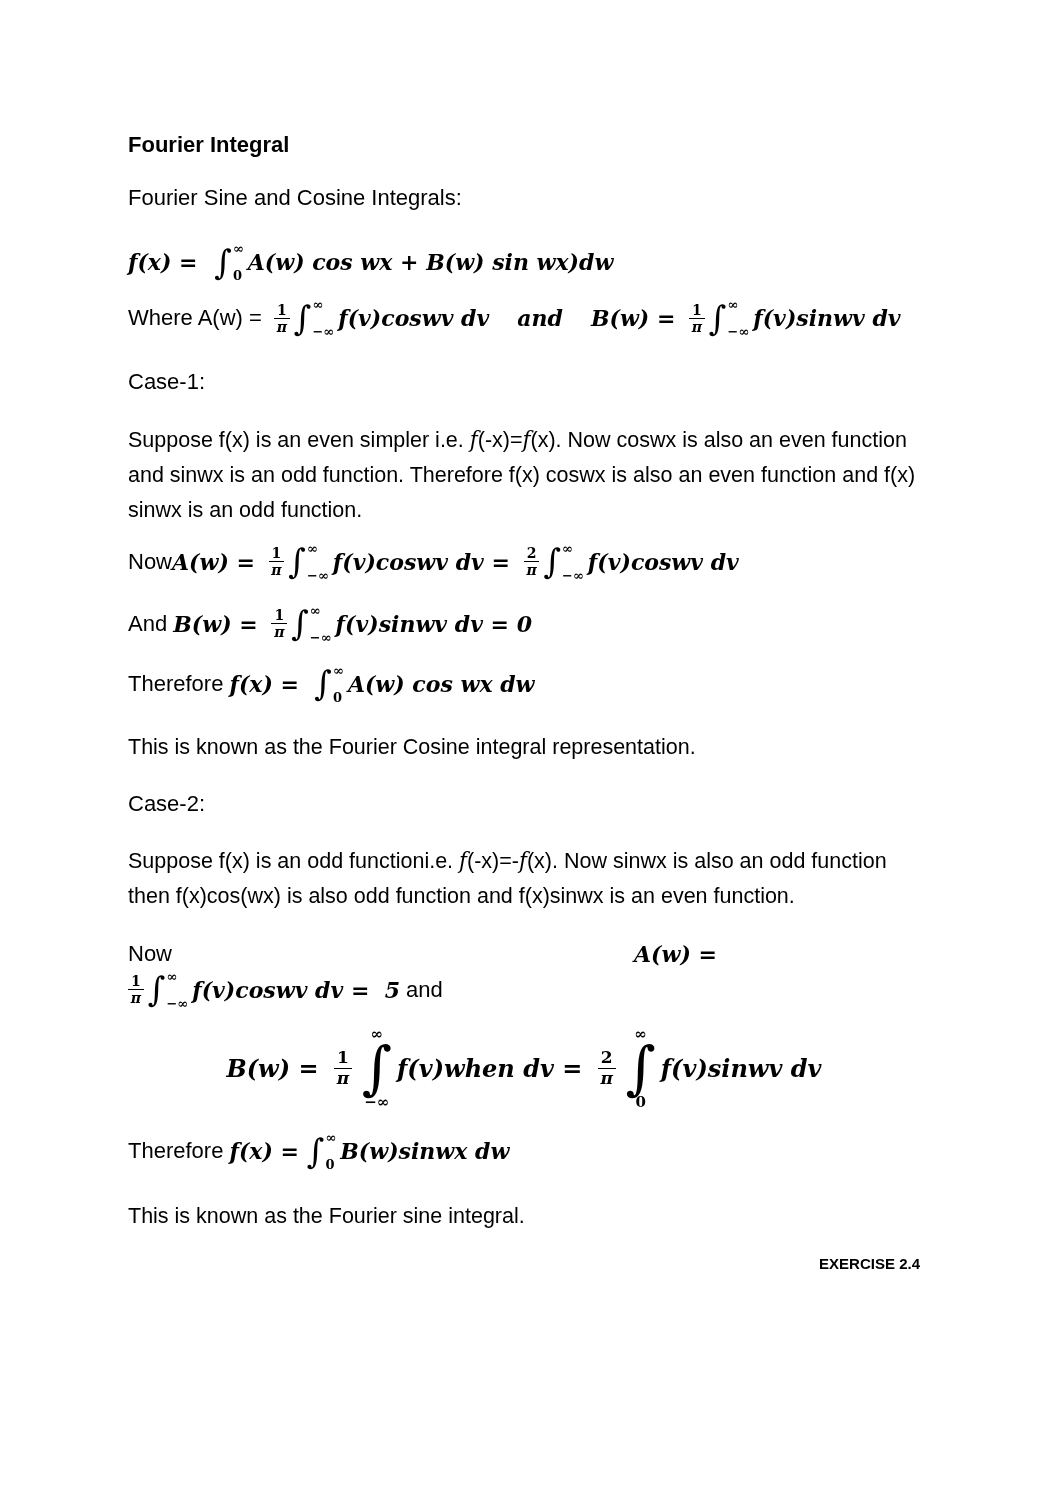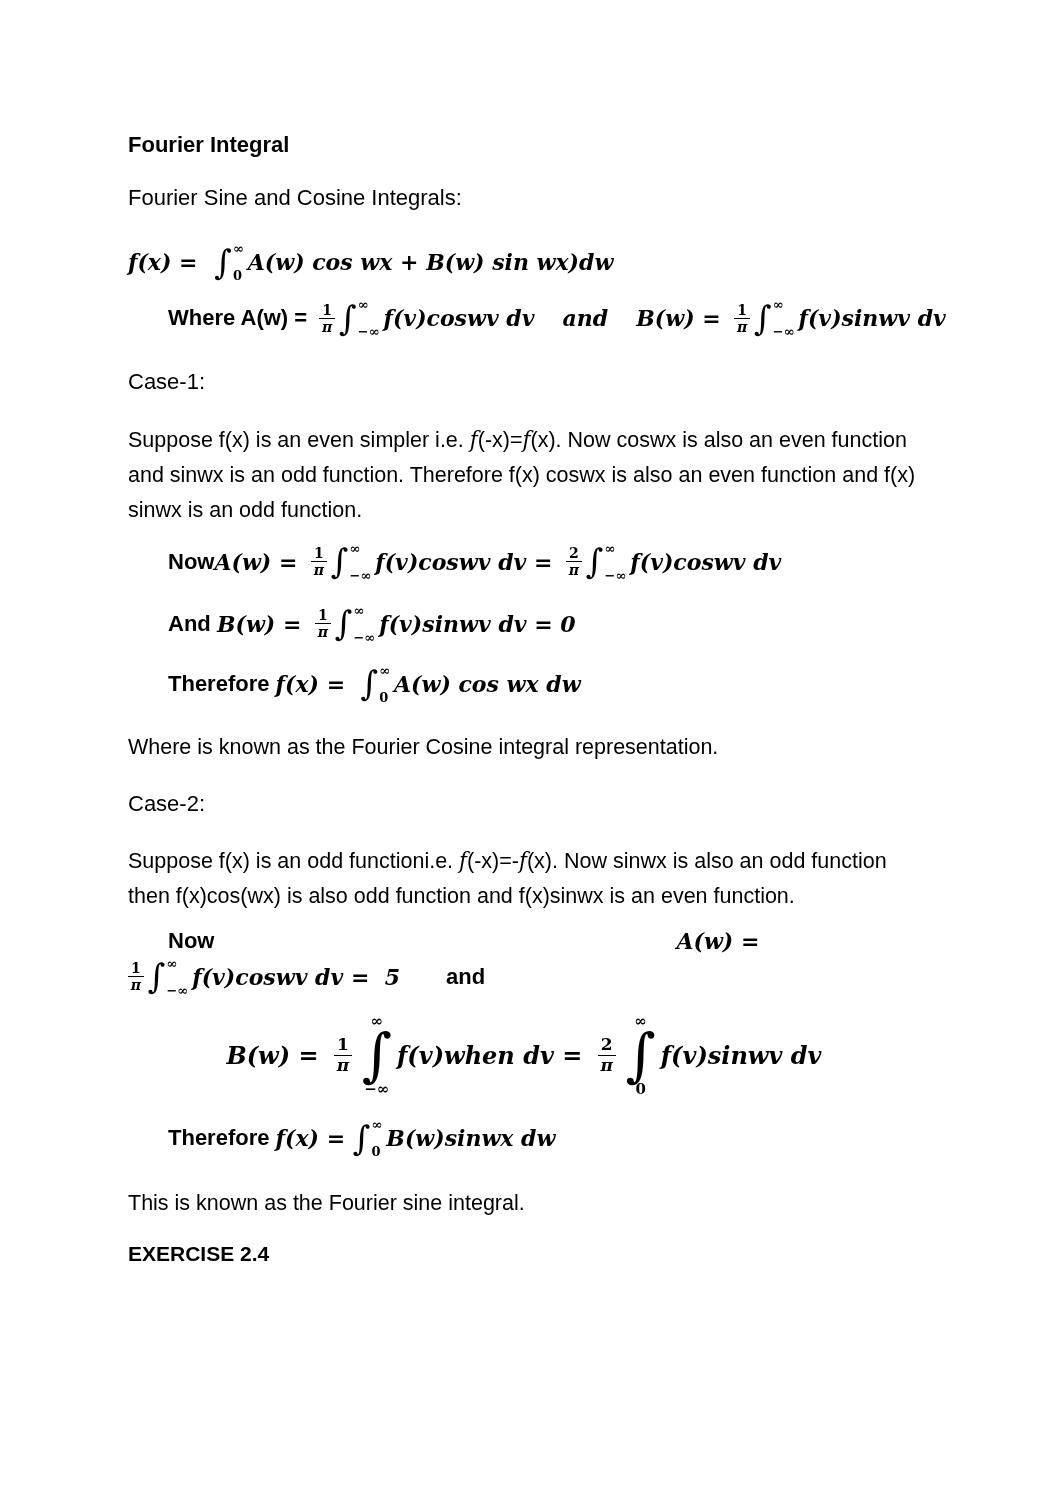--- a/index.html
+++ b/index.html
@@ -11,21 +11,21 @@
   .page { box-sizing:border-box; width:1048px; height:1497px; padding:133px 128px 0 128px; }
 
   .h  { font-size:22px; font-weight:bold; margin:0 0 29px 0; line-height:1.1; }
   .h2 { font-size:22px; font-weight:normal; margin:0 0 31px 0; line-height:1.1; }
   .para { font-size:21.5px; line-height:35px; margin:0 0 16px 0; max-width:812px; font-weight:normal; }
   .fi { font-family:"DejaVu Serif", serif; font-style:italic; }
 
   
   .formula { display:flex; align-items:center; font-size:22px; margin:0 0 16px 0; flex-wrap:nowrap; }
   .mi { font-family:"DejaVu Serif", serif; font-style:italic; font-weight:bold; white-space:pre; }
-  .rm { font-family:"Liberation Sans", sans-serif; font-weight:bold; white-space:pre;margin-left:40px; }
+  .rm { font-family:"Liberation Sans", sans-serif; font-weight:normal; white-space:pre; }
   .gapR { margin-right:9px; }
   .conj { margin:0 28px; }
 
   
   .frac { display:inline-flex; flex-direction:column; align-items:center;
           font-family:"DejaVu Serif", serif; font-weight:bold; font-style:normal;
           font-size:14px; line-height:1.15; margin:0 4px 0 6px; }
   .frac .num { border-bottom:1.6px solid #000; padding:0 3px; }
   .frac .den { font-style:italic; padding:0 2px; }
 
@@ -45,31 +45,31 @@
   .bint { display:inline-flex; flex-direction:column; align-items:center; margin:0 5px;
           font-family:"DejaVu Serif", serif; line-height:1; }
   .bint .bglyph { font-size:58px; line-height:0.92; font-weight:normal; }
   .bint .blim { font-size:15px; font-weight:bold; }
 
   
   .wrapline1 { display:flex; align-items:center; font-size:22px; margin:0; }
   .wrapline1 .rhs { margin-left:462px; }
   .wrapline2 { display:flex; align-items:center; font-size:22px; margin:2px 0 16px 0; }
 
-  .exercise { text-align:left; font-weight:bold; font-size:21px; margin-top:4px; }
+  .exercise { text-align:right; font-weight:bold; font-size:15px; margin-top:4px; }
 
   .mb-f1 { margin-bottom:14px; }
   .mb-f2 { margin-bottom:31px; }
   .mb-h-case { margin-bottom:27px; }
   .mb-p-case1 { margin-bottom:13px; }
   .mb-f3 { margin-bottom:20px; }
   .mb-f4 { margin-bottom:18px; }
   .mb-f5 { margin-bottom:25px; }
   .mb-note1 { margin-bottom:27px; }
-  .mb-p-case2 { margin-bottom:14px; }
+  .mb-p-case2 { margin-bottom:27px; }
   .mb-f8 { margin-bottom:27px; }
   .mb-note2 { margin-bottom:21px; }
 </style>
 </head>
 <body>
 
 <div class="page">
 
   <h1 class="h">Fourier Integral</h1>
 
@@ -174,21 +174,21 @@
     <span class="intwrap">
       <span class="int">∫</span>
       <span class="lims">
         <span class="lsup">∞</span>
         <span class="lsub">0</span>
       </span>
     </span>
     <span class="mi">A(w) cos wx dw</span>
   </div>
 
-  <p class="para mb-note1">Where is known as the Fourier Cosine integral representation.</p>
+  <p class="para mb-note1">This is known as the Fourier Cosine integral representation.</p>
 
   <h2 class="h2 mb-h-case">Case-2:</h2>
 
   <p class="para mb-p-case2"><span>Suppose f(x) is an odd functioni.e. </span><span class="fi">f</span><span>(-x)=-</span><span class="fi">f</span><span>(x). Now sinwx is also an odd function then f(x)cos(wx) is also odd function and f(x)sinwx is an even function.</span></p>
 
   <div class="wrapline1">
     <span class="rm">Now</span>
     <span class="mi rhs">A(w) = </span>
   </div>
 

